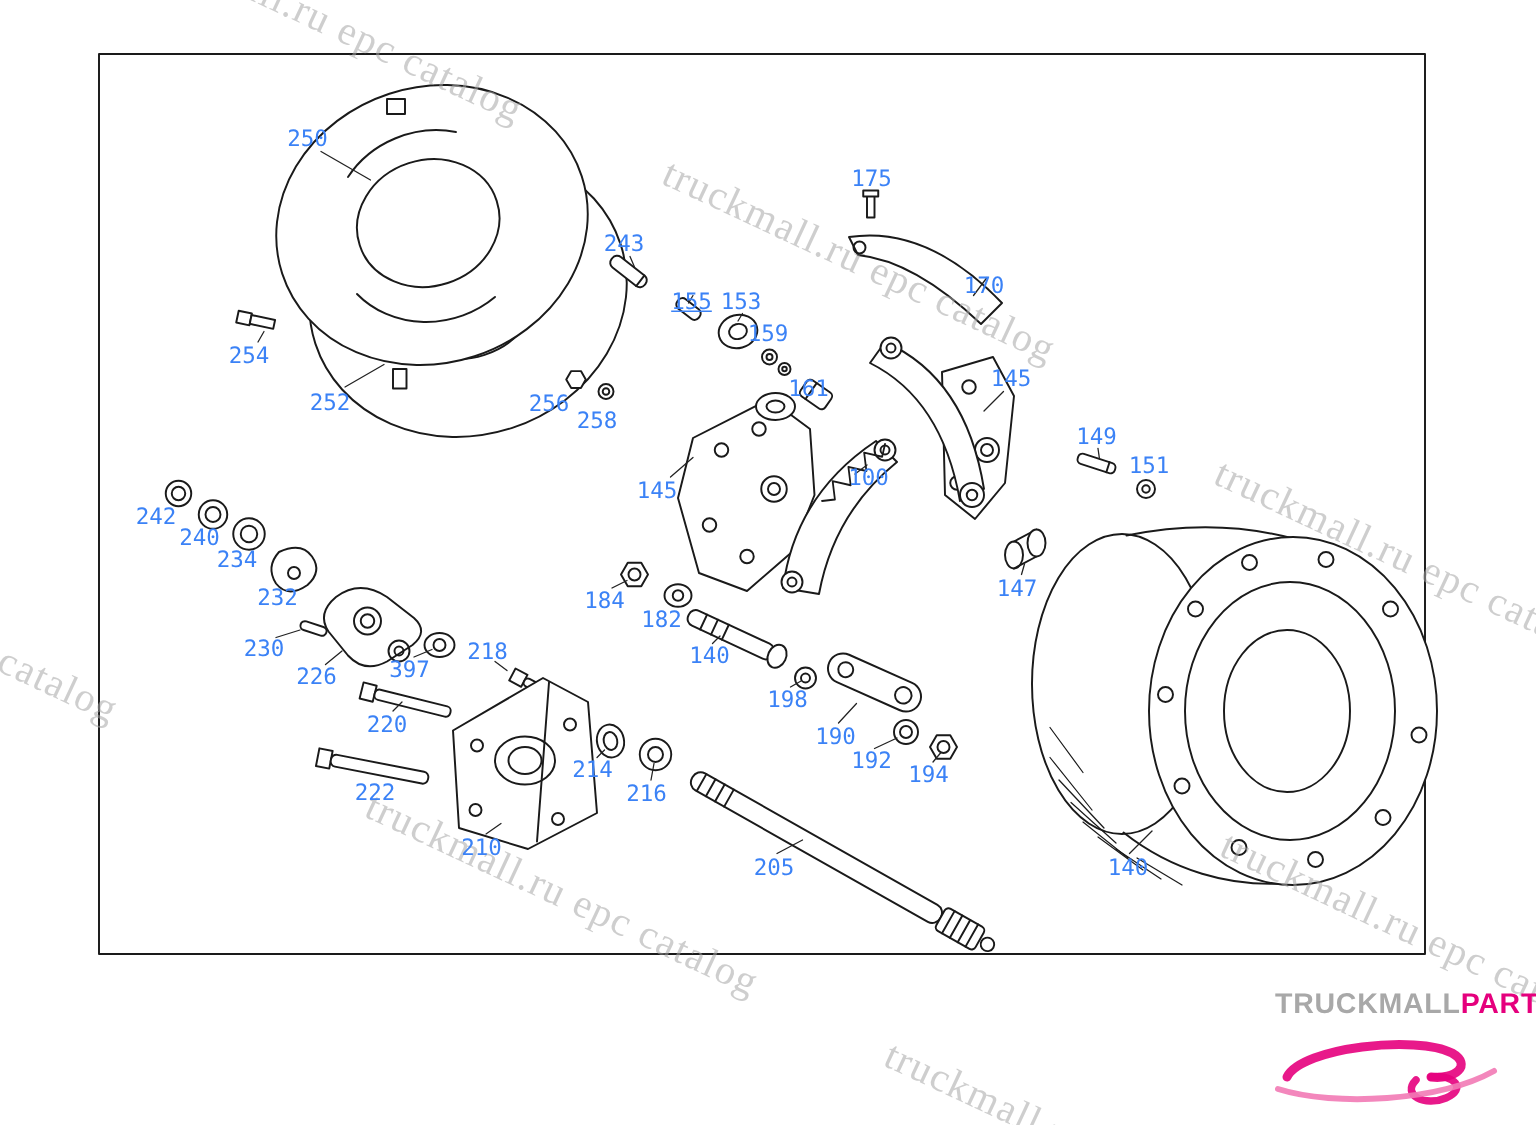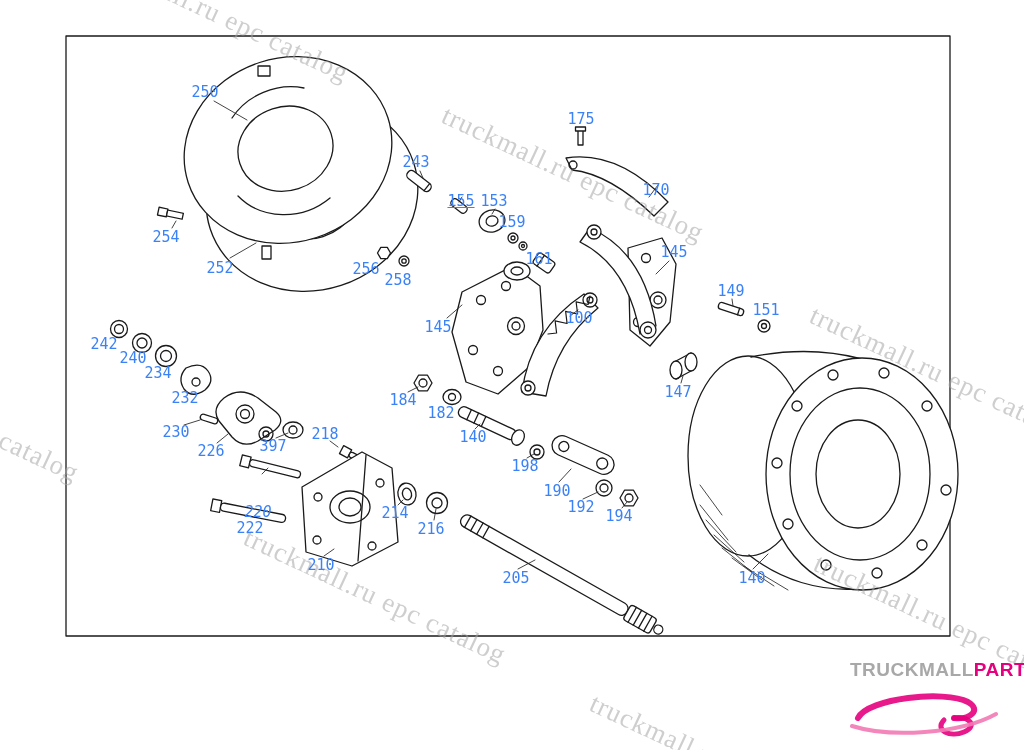--- a/index.html
+++ b/index.html
@@ -347,21 +347,21 @@
       <div class="part-label" style="left: 581px; top: 507px;">192</div>
       <div class="part-label" style="left: 619px; top: 516px;">194</div>
       <div class="part-label" style="left: 104px; top: 344px;">242</div>
       <div class="part-label" style="left: 133px; top: 358px;">240</div>
       <div class="part-label" style="left: 158px; top: 373px;">234</div>
       <div class="part-label" style="left: 185px; top: 398px;">232</div>
       <div class="part-label" style="left: 176px; top: 432px;">230</div>
       <div class="part-label" style="left: 211px; top: 451px;">226</div>
       <div class="part-label" style="left: 273px; top: 446px;">397</div>
       <div class="part-label" style="left: 325px; top: 434px;">218</div>
-      <div class="part-label" style="left: 258px; top: 512px; font-style: italic;">220</div>
+      <div class="part-label" style="left: 258px; top: 483px;">220</div>
       <div class="part-label" style="left: 250px; top: 528px;">222</div>
       <div class="part-label" style="left: 321px; top: 565px;">210</div>
       <div class="part-label" style="left: 395px; top: 513px;">214</div>
       <div class="part-label" style="left: 431px; top: 529px;">216</div>
       <div class="part-label" style="left: 516px; top: 578px;">205</div>
       <div class="part-label" style="left: 752px; top: 578px;">140</div>
     </div>
 
   <div id="logo">
     <div class="brandline">

